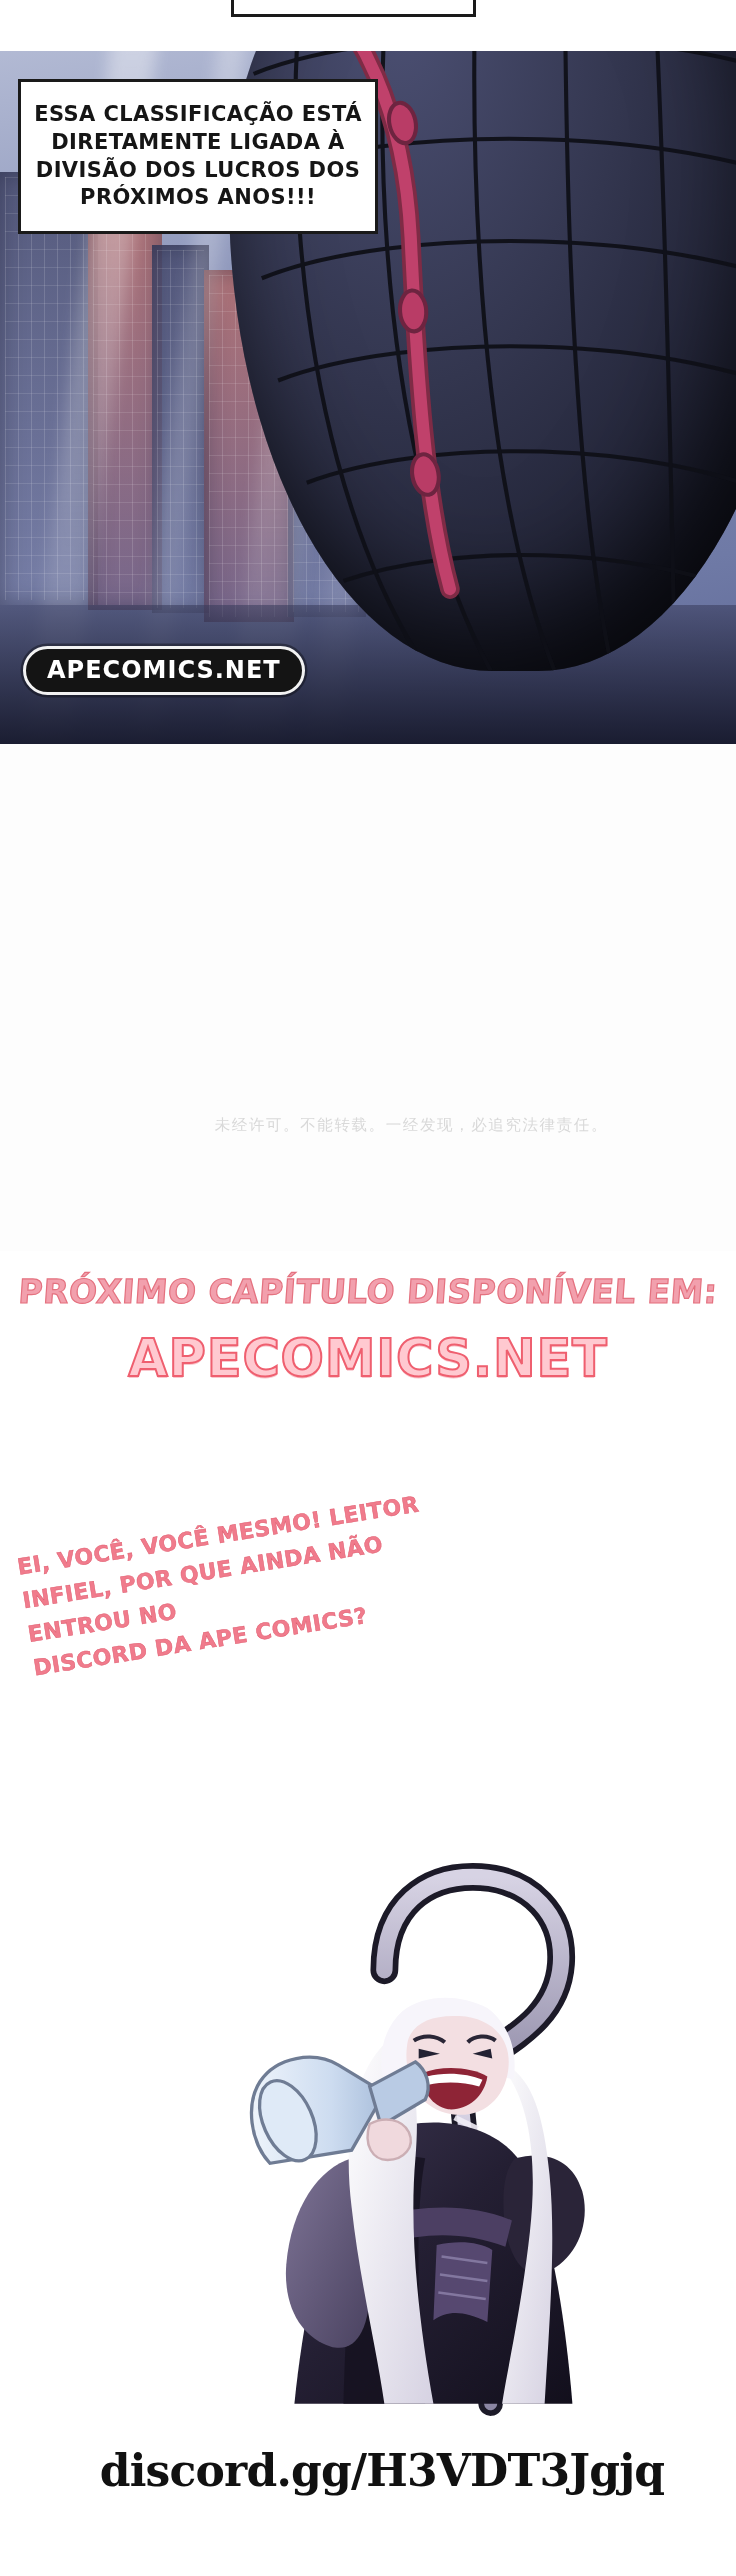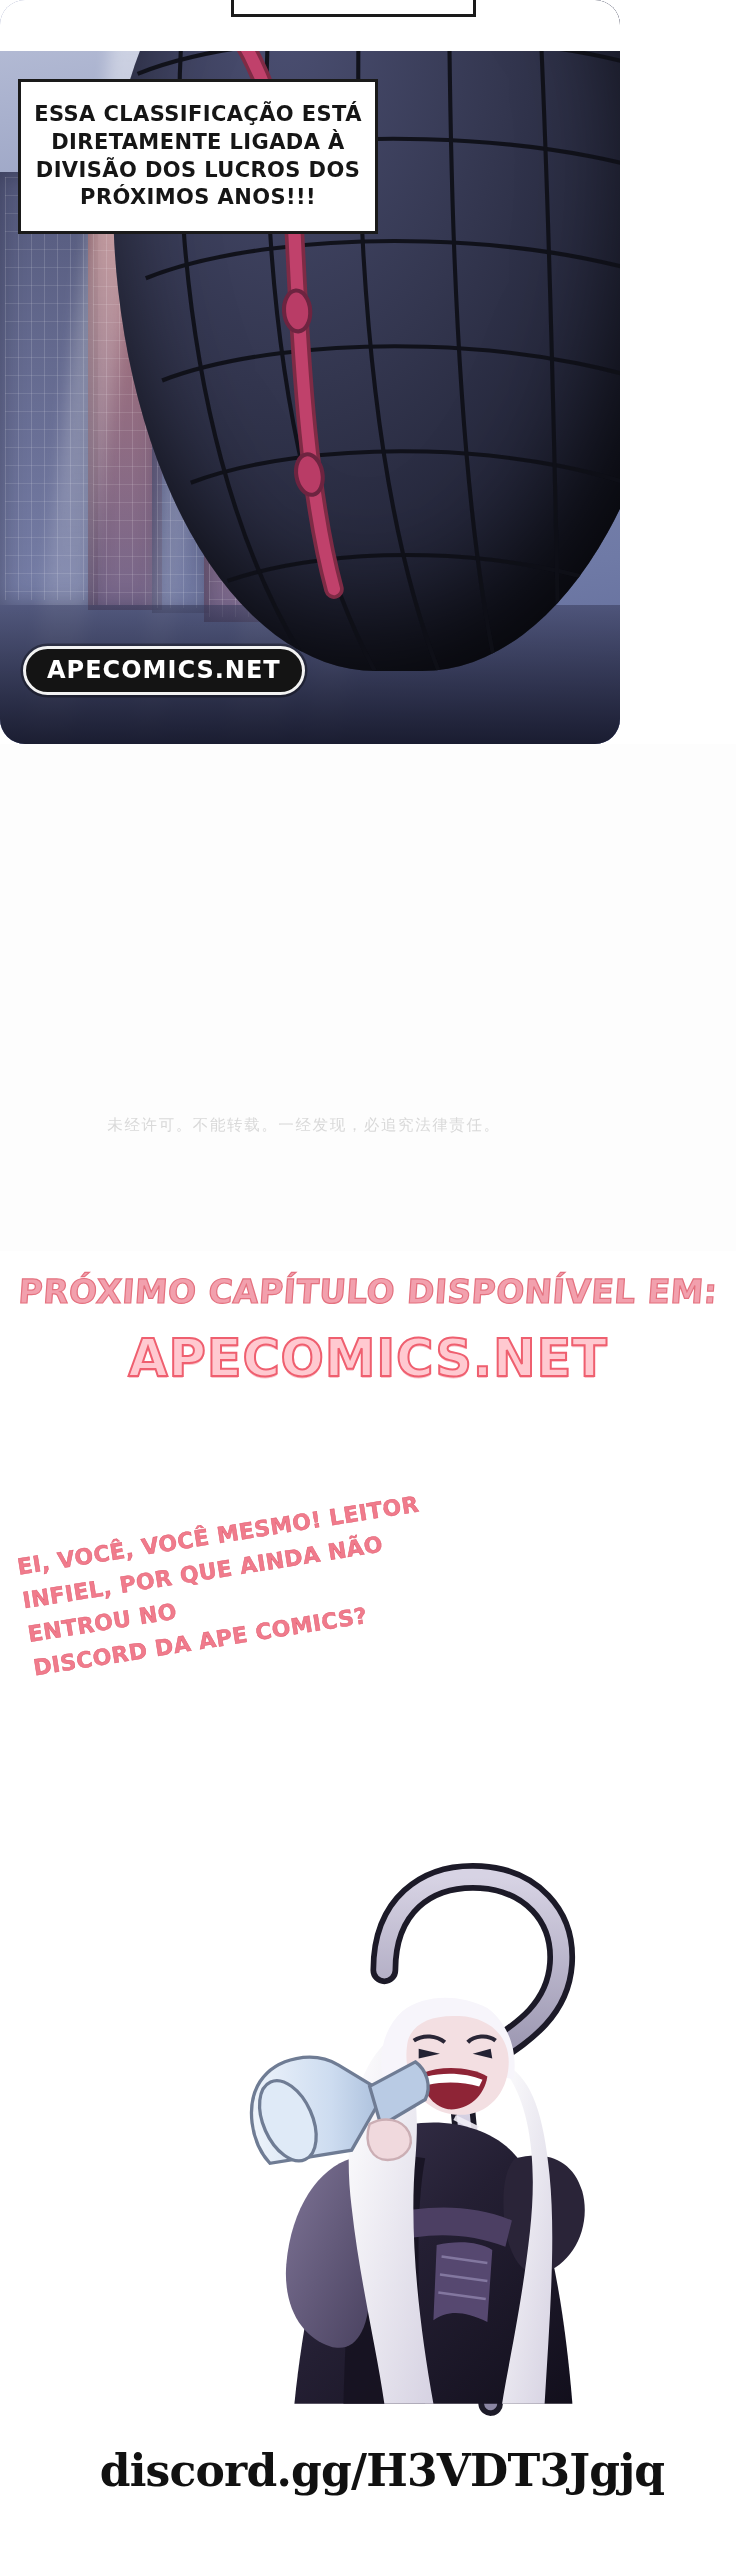--- a/index.html
+++ b/index.html
@@ -13,24 +13,23 @@
     width: 736px;
     height: 2576px;
     overflow: hidden;
     background: #ffffff;
   }
 
   
   .panel-top {
     position: absolute;
     left: 0; top: 0;
-    width: 620px; height: 744px;
+    width: 736px; height: 744px;
     overflow: hidden;
     background: #8d92b6;
-    border-radius: 25px;
   }
   
   .bg-sky {
     position: absolute; inset: 0;
     background:
       linear-gradient(170deg, #b9c0d8 0%, #9aa3c4 26%, #7e86ae 52%, #6f7aa6 78%, #5e6795 100%);
   }
   
   .shaft {
     position: absolute; top: -33px; height: 818px;
@@ -138,21 +137,21 @@
     white-space: nowrap;
   }
 
   
   .white-gap {
     position: absolute; left: 0; top: 744px; width: 736px; height: 507px;
     background: #fdfdfd;
   }
   .cn-notice {
     position: absolute; left: 0; top: 1115px; width: 608px;
-    text-align: center;
+    text-align: right;
     font-family: "DejaVu Sans", sans-serif;
     font-size: 15.5px;
     letter-spacing: 1.6px;
     color: #d9d9d9;
   }
 
   
   .next-line {
     position: absolute; left: 0; top: 1272px; width: 736px;
     text-align: center;

